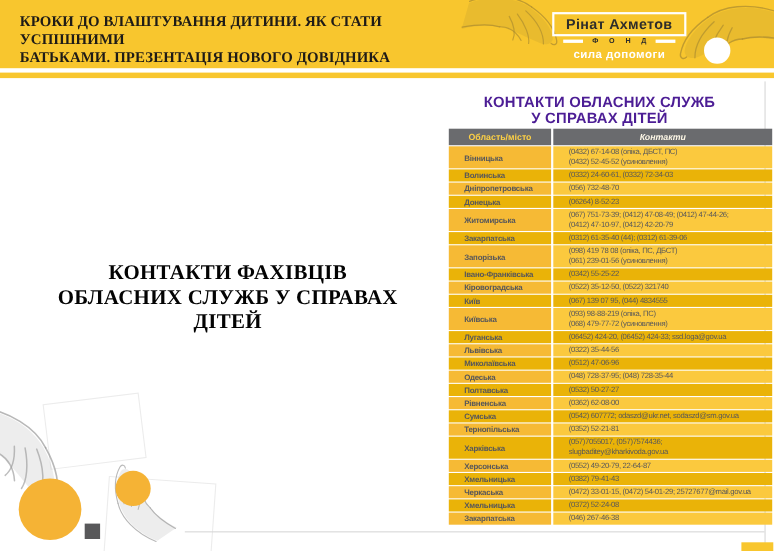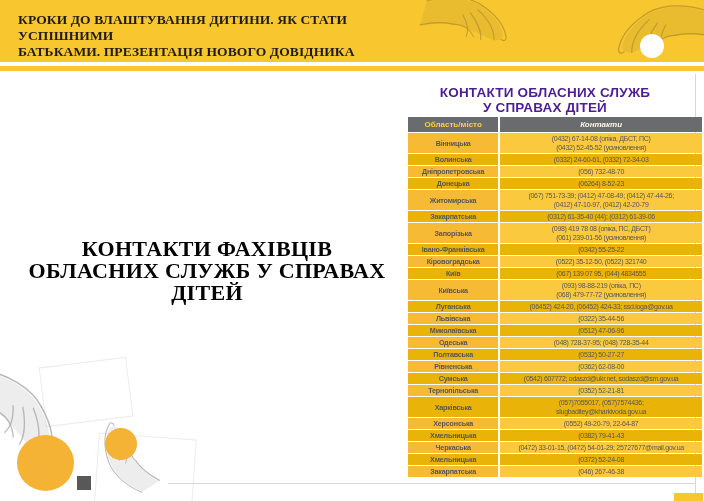--- a/index.html
+++ b/index.html
@@ -46,39 +46,39 @@
   .circle-big{position:absolute;left:17px;top:435px;width:57px;height:56px;border-radius:50%;background:#F5B335;}
   .circle-small{position:absolute;left:105px;top:428px;width:32px;height:32px;border-radius:50%;background:#F5B335;}
   .square-gray{position:absolute;left:77px;top:476px;width:14px;height:14px;background:#58585A;}
   
   .line-vertical{position:absolute;left:695px;top:74px;width:1px;height:427px;background:#d7d7d7;}
   .line-horizontal{position:absolute;left:168px;top:483px;width:527px;height:1px;background:#d7d7d7;}
   .corner-rect{position:absolute;left:674px;top:493px;width:29px;height:8px;background:#F8C62E;}
   
   .left-title{
     position:absolute;left:22px;top:238px;width:370px;text-align:center;
-    font-family:"Liberation Serif",serif;font-weight:bold;font-size:22px;
+    font-family:"Liberation Serif",serif;font-weight:bold;font-size:19px;
     line-height:22px;color:#030303;letter-spacing:.3px;
   }
   
   .table-title{
     position:absolute;left:408px;top:86px;width:274px;text-align:center;
     font-size:13.5px;font-weight:bold;color:#4c1d95;line-height:14.5px;letter-spacing:.2px;
   }
   .contacts-table{
     position:absolute;left:406px;top:116px;
     border-collapse:separate;border-spacing:2px 1px;table-layout:fixed;
   }
   .contacts-table th{
     background:#6A6B6E;font-size:8px;font-weight:bold;padding:3px 14px;text-align:center;
   }
   .contacts-table th.col-region{width:76px;color:#FBCF45;}
   .contacts-table th.col-contacts{width:192px;color:#FDF7E6;font-style:italic;}
   .contacts-table td{
-    text-align:center;vertical-align:middle;padding:1px 2px;color:#57575A;
+    vertical-align:middle;padding:1px 14px;color:#57575A;
   }
   .cell-region{font-size:7.2px;font-weight:bold;letter-spacing:-.2px;line-height:9px;color:#4e4e50;}
   .cell-contacts{font-size:7px;line-height:9px;letter-spacing:-.3px;white-space:pre;overflow:hidden;}
   tr.row-yellow .cell-region{background:#F6BA35;}
   tr.row-yellow .cell-contacts{background:#FBC93E;}
   tr.row-gray .cell-region,
   tr.row-gray .cell-contacts{background:#eab308;}
 </style>
 </head>
 <body>
@@ -108,20 +108,29 @@
         <use href="#hand-sketch"></use>
       </svg>
   </div>
   <div class="logo-circle"></div>
 
   <div class="header-title">
     <span>КРОКИ ДО ВЛАШТУВАННЯ ДИТИНИ. ЯК СТАТИ УСПІШНИМИ</span><br>
     <span>БАТЬКАМИ. ПРЕЗЕНТАЦІЯ НОВОГО ДОВІДНИКА</span>
   </div>
 
+  <div class="logo">
+    <div class="logo-name">Рінат Ахметов</div>
+    <div class="logo-fond">
+      <span class="rule"></span>
+      <span class="fond-text">Ф О Н Д</span>
+      <span class="rule"></span>
+    </div>
+    <div class="logo-tagline">сила допомоги</div>
+  </div>
 
   <div class="accent-line"></div>
 
   <div class="left-title">
     <span>КОНТАКТИ ФАХІВЦІВ</span><br>
     <span>ОБЛАСНИХ СЛУЖБ У СПРАВАХ ДІТЕЙ</span>
   </div>
 
   <div class="ghost-rect ghost-1"></div>
   <div class="ghost-rect ghost-2"></div>

